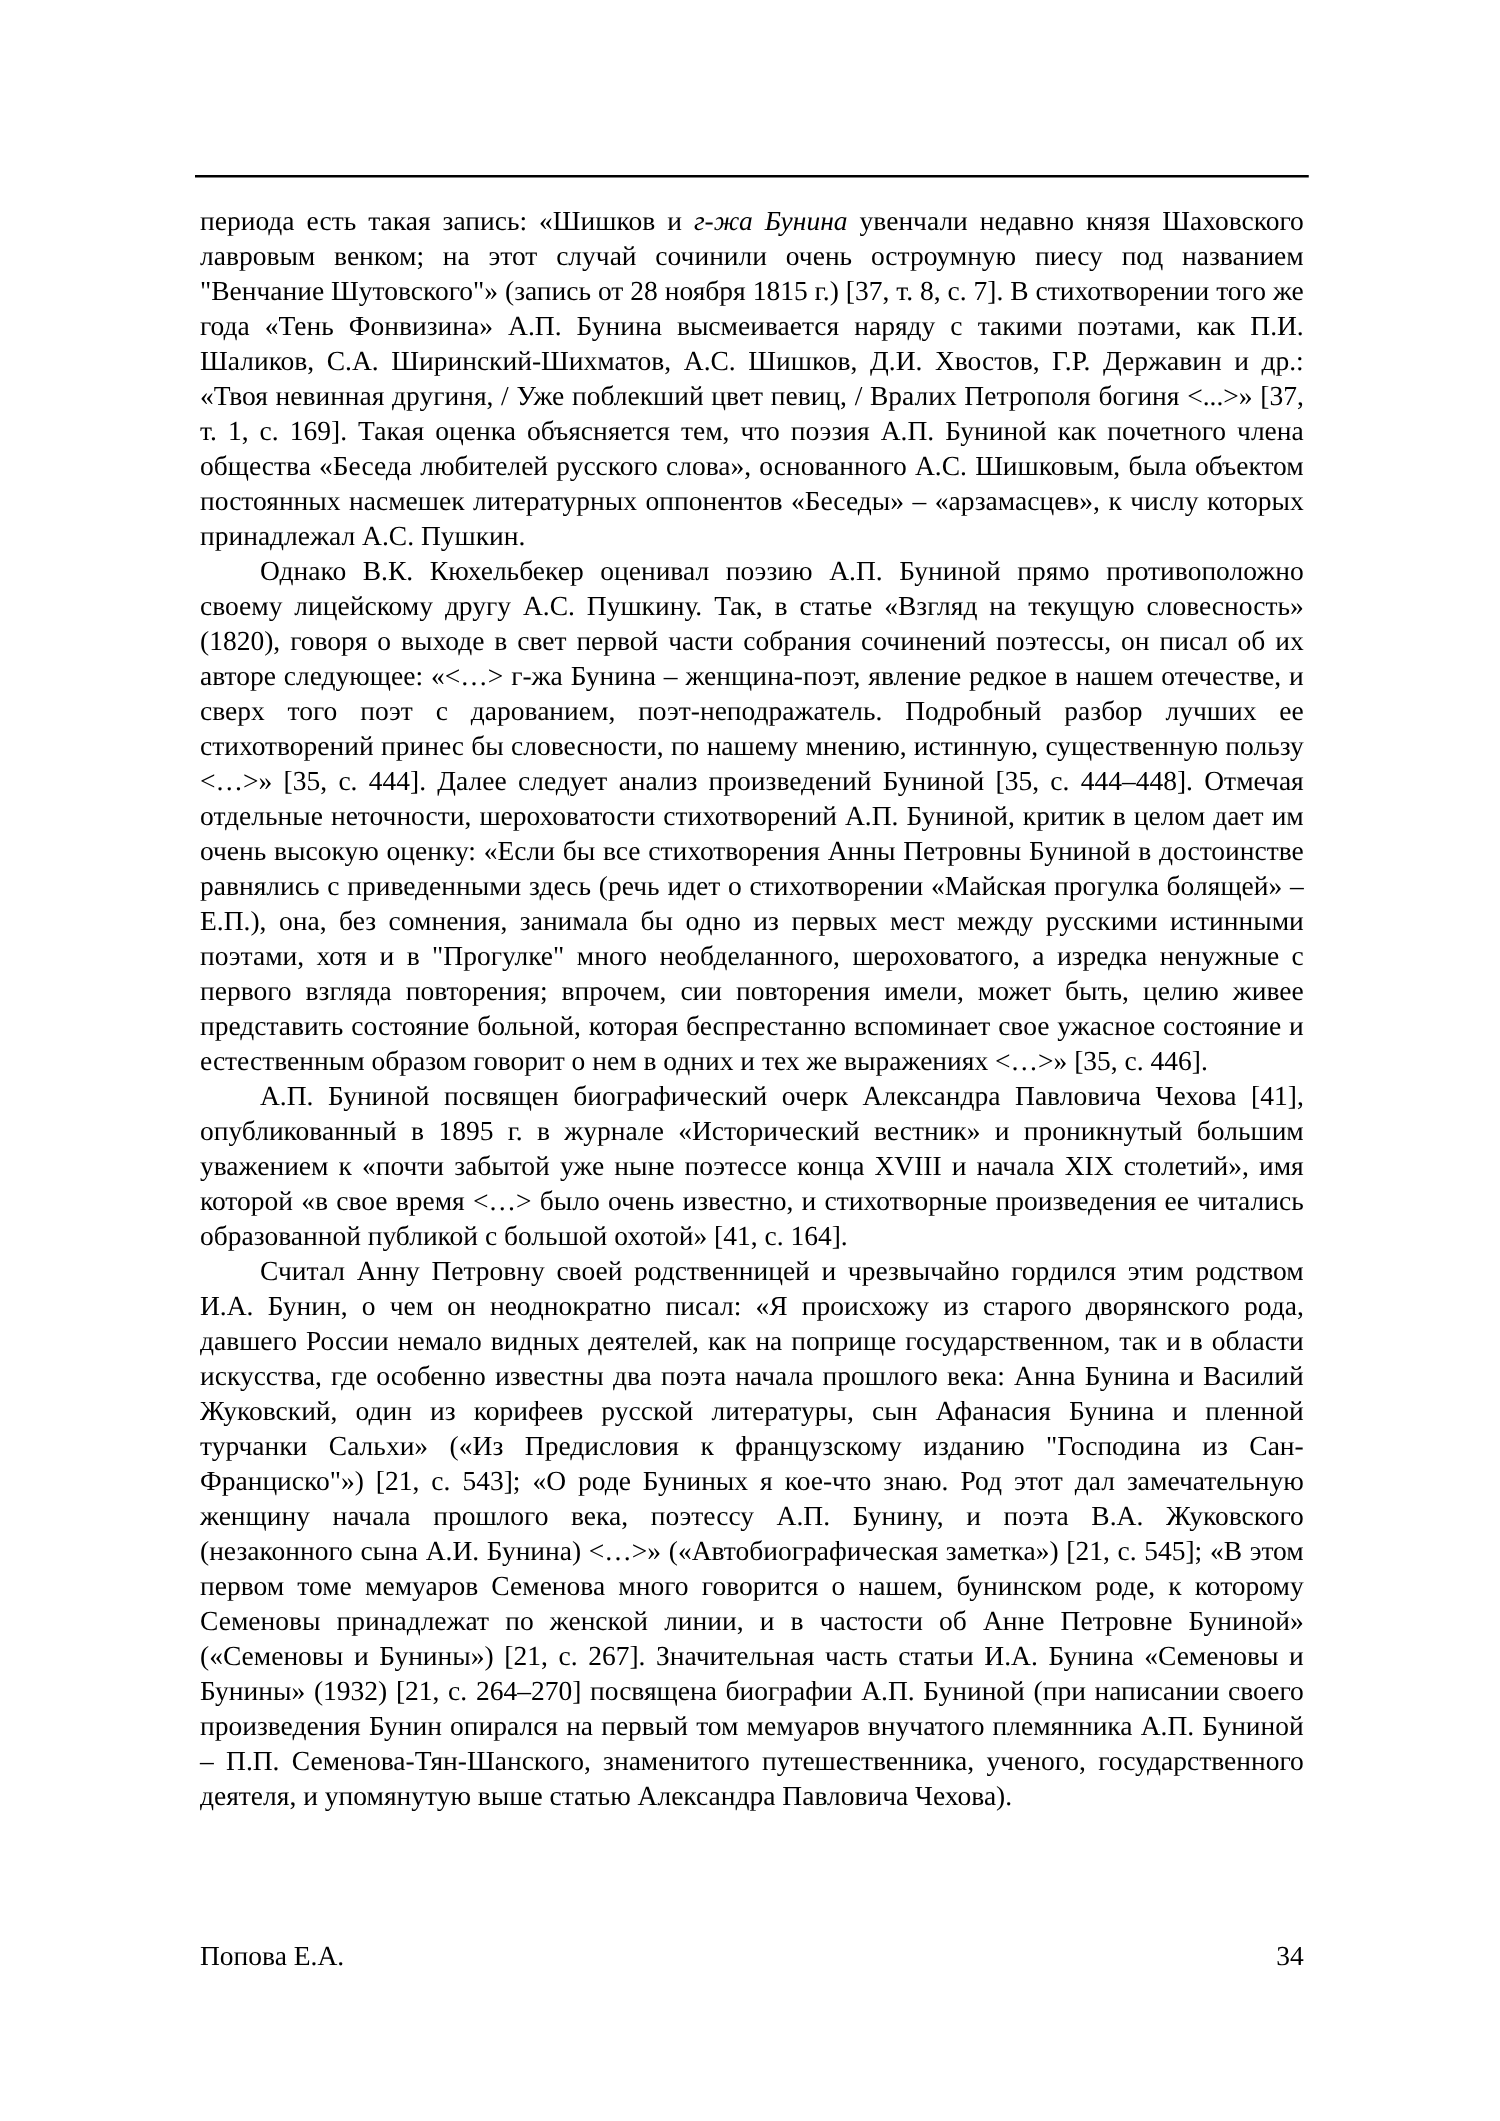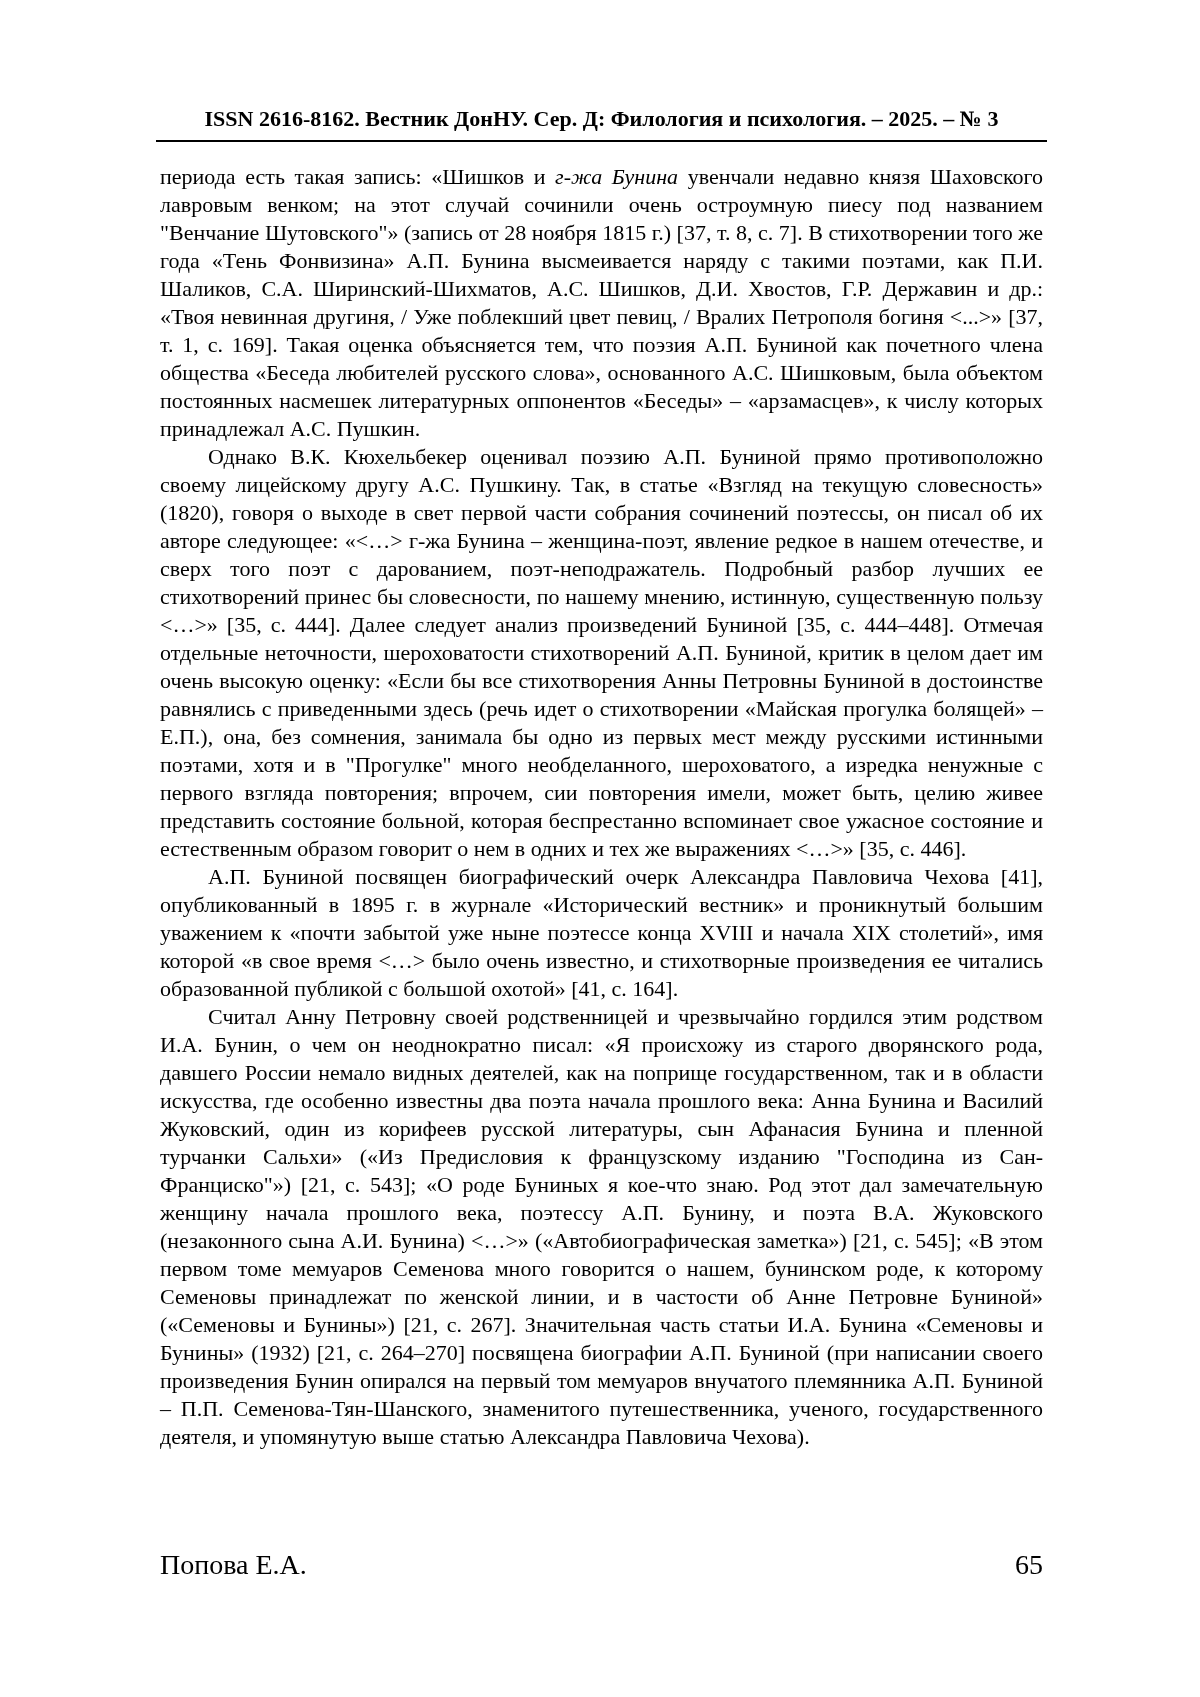--- a/index.html
+++ b/index.html
@@ -46,33 +46,32 @@
   .run-italic { font-weight: normal; }
   .run-bold-italic { font-style: italic; font-weight: normal; }
   .page-footer {
     position: absolute;
     top: 1551px;
     left: 160px;
     width: 883px;
     display: flex;
     justify-content: space-between;
     align-items: baseline;
-    font-size: 28px;
+    font-size: 22px;
     line-height: 28px;
   }
 </style>
 </head>
 <body>
 
 <div class="page">
-  <div class="running-header">ISSN 2616-8162. Вестник ДонНУ. Сер. Д: Филология и психология. – 2025. – № 3</div>
   <div class="header-rule"></div>
   <div class="article-body" id="article-body">
       <p class="para"><span class="run-normal">периода есть такая запись: «</span><span class="run-italic">Шишков и </span><span class="run-bold-italic">г-жа Бунина</span><span class="run-italic"> увенчали недавно князя Шаховского лавровым венком; на этот случай сочинили очень остроумную пиесу под названием "Венчание Шутовского"</span><span class="run-normal">» (запись от 28 ноября 1815 г.) [37, т. 8, с. 7]. В стихотворении того же года «Тень Фонвизина» А.П. Бунина высмеивается наряду с такими поэтами, как П.И. Шаликов, С.А. Ширинский-Шихматов, А.С. Шишков, Д.И. Хвостов, Г.Р. Державин и др.: «</span><span class="run-italic">Твоя невинная другиня, / Уже поблекший цвет певиц, / Вралих Петрополя богиня &lt;...&gt;</span><span class="run-normal">» [37, т. 1, с. 169]. Такая оценка объясняется тем, что поэзия А.П. Буниной как почетного члена общества «Беседа любителей русского слова», основанного А.С. Шишковым, была объектом постоянных насмешек литературных оппонентов «Беседы» – «арзамасцев», к числу которых принадлежал А.С. Пушкин.</span></p>
       <p class="para indent"><span class="run-normal">Однако В.К. Кюхельбекер оценивал поэзию А.П. Буниной прямо противоположно своему лицейскому другу А.С. Пушкину. Так, в статье «Взгляд на текущую словесность» (1820), говоря о выходе в свет первой части собрания сочинений поэтессы, он писал об их авторе следующее: «&lt;…&gt; г-жа Бунина – женщина-поэт, явление редкое в нашем отечестве, и сверх того поэт с дарованием, поэт-неподражатель. Подробный разбор лучших ее стихотворений принес бы словесности, по нашему мнению, истинную, существенную пользу &lt;…&gt;» [35, с. 444]. Далее следует анализ произведений Буниной [35, с. 444–448]. Отмечая отдельные неточности, шероховатости стихотворений А.П. Буниной, критик в целом дает им очень высокую оценку: «Если бы все стихотворения Анны Петровны Буниной в достоинстве равнялись с приведенными здесь (речь идет о стихотворении «Майская прогулка болящей» – Е.П.), она, без сомнения, занимала бы одно из первых мест между русскими истинными поэтами, хотя и в "Прогулке" много необделанного, шероховатого, а изредка ненужные с первого взгляда повторения; впрочем, сии повторения имели, может быть, целию живее представить состояние больной, которая беспрестанно вспоминает свое ужасное состояние и естественным образом говорит о нем в одних и тех же выражениях &lt;…&gt;» [35, с. 446].</span></p>
       <p class="para indent"><span class="run-normal">А.П. Буниной посвящен биографический очерк Александра Павловича Чехова [41], опубликованный в 1895 г. в журнале «Исторический вестник» и проникнутый большим уважением к «почти забытой уже ныне поэтессе конца XVIII и начала XIX столетий», имя которой «в свое время &lt;…&gt; было очень известно, и стихотворные произведения ее читались образованной публикой с большой охотой» [41, с. 164].</span></p>
       <p class="para indent"><span class="run-normal">Считал Анну Петровну своей родственницей и чрезвычайно гордился этим родством И.А. Бунин, о чем он неоднократно писал: «Я происхожу из старого дворянского рода, давшего России немало видных деятелей, как на поприще государственном, так и в области искусства, где особенно известны два поэта начала прошлого века: Анна Бунина и Василий Жуковский, один из корифеев русской литературы, сын Афанасия Бунина и пленной турчанки Сальхи» («Из Предисловия к французскому изданию "Господина из Сан-Франциско"») [21, с. 543]; «О роде Буниных я кое-что знаю. Род этот дал замечательную женщину начала прошлого века, поэтессу А.П. Бунину, и поэта В.А. Жуковского (незаконного сына А.И. Бунина) &lt;…&gt;» («Автобиографическая заметка») [21, с. 545]; «В этом первом томе мемуаров Семенова много говорится о нашем, бунинском роде, к которому Семеновы принадлежат по женской линии, и в частости об Анне Петровне Буниной» («Семеновы и Бунины») [21, с. 267]. Значительная часть статьи И.А. Бунина «Семеновы и Бунины» (1932) [21, с. 264–270] посвящена биографии А.П. Буниной (при написании своего произведения Бунин опирался на первый том мемуаров внучатого племянника А.П. Буниной – П.П. Семенова-Тян-Шанского, знаменитого путешественника, ученого, государственного деятеля, и упомянутую выше статью Александра Павловича Чехова).</span></p>
     </div>
   <div class="page-footer">
     <span>Попова Е.А.</span>
-    <span>65</span>
+    <span>34</span>
   </div>
 </div>
 
 </body></html>

